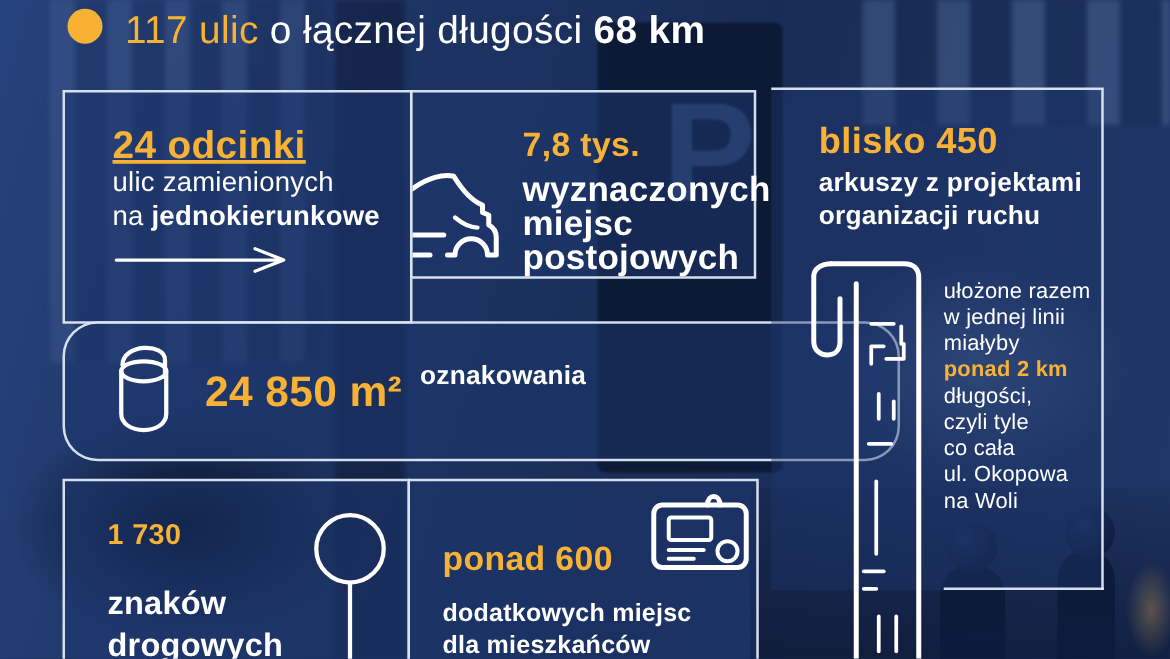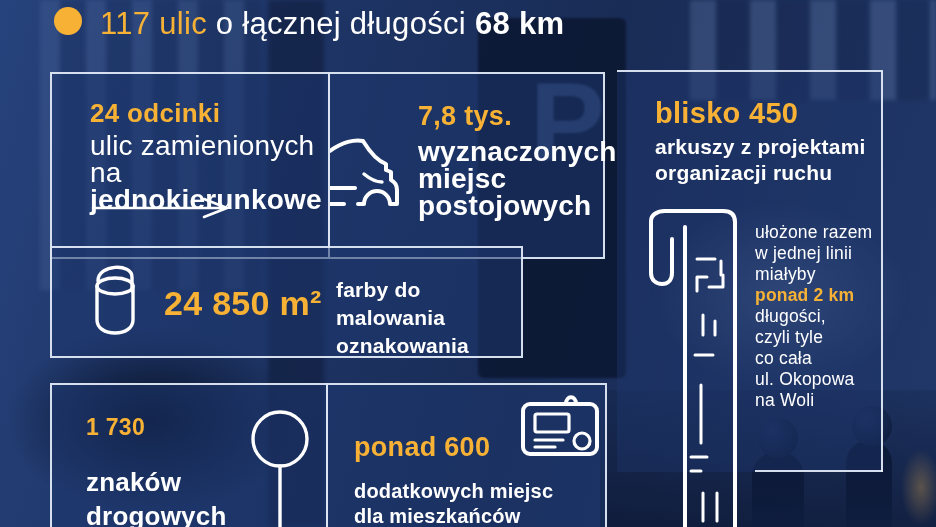--- a/index.html
+++ b/index.html
@@ -41,22 +41,22 @@
   .ph-bollard.b2{left:846px;top:440px;width:46px;height:92px;}
   .ph-ball{position:absolute;left:6px;top:-34px;width:40px;height:40px;border-radius:50%;
     background:radial-gradient(circle at 35% 30%,#1d3160,#0a1734);}
   .ph-warm{left:896px;top:440px;width:50px;height:95px;
     background:radial-gradient(closest-side,rgba(195,150,80,0.4),rgba(195,150,80,0) 80%);}
 
   
   .box{position:absolute;border:2px solid var(--border);background:rgba(30,55,110,0.55);
     box-sizing:border-box;}
   .box-one-way{left:50px;top:72px;width:280px;height:187px;}
-  .box-spots{left:328px;top:72px;width:277px;height:187px;}
-  .band-paint{left:50px;top:246px;width:473px;height:112px;}
+  .box-spots{left:328px;top:72px;width:277px;height:151px;}
+  .band-paint{left:50px;top:257px;width:670px;height:112px;border-radius:28px;}
   .box-signs{left:50px;top:383px;width:278px;height:175px;}
   .box-residents{left:326px;top:383px;width:281px;height:175px;}
   .box-sheets{left:617px;top:70px;width:266px;height:402px;border-left:none;border-bottom:none;
     background:rgba(30,55,110,0.42);}
   .rb-bottom{position:absolute;left:755px;top:470px;width:128px;height:2px;background:var(--border);}
 
   
   .val{color:var(--accent);font-weight:bold;letter-spacing:0.3px;position:absolute;line-height:1.05;}
   .lbl{color:var(--white);position:absolute;letter-spacing:0.2px;}
   .b{font-weight:bold;}
@@ -90,22 +90,22 @@
     <div class="ph-ball"></div>
   </div>
 <div class="ph ph-warm"></div>
 
 <div class="header-bullet"></div>
 <div class="header-title">
   <span class="hl">117 ulic</span><span> o łącznej długości </span><span class="b">68 km</span>
 </div>
 
 <div class="box box-one-way">
-  <div class="val" style="left:38px;top:26px;font-size:26px;">24 odcinki</div>
-  <div class="lbl" style="left:38px;top:58px;font-size:28px;line-height:27px;">
+  <div class="val" style="left:38px;top:26px;font-size:31px;text-decoration:underline;">24 odcinki</div>
+  <div class="lbl" style="left:38px;top:58px;font-size:22px;line-height:27px;">
     <div>ulic zamienionych</div>
     <div><span>na </span><span class="b">jednokierunkowe</span></div>
   </div>
   <div class="icon" style="left:38px;top:122px;">
     <svg width="142" height="24" viewBox="0 0 142 24">
       <path class="stroke" stroke-width="2.6" d="M3 12 H136 M114 3 L137 12 L114 21"></path>
     </svg>
   </div>
 </div>
 
@@ -129,21 +129,20 @@
 <div class="box band-paint">
   <div class="icon" style="left:32px;top:12px;">
     <svg width="62" height="82" viewBox="0 0 62 82">
       <ellipse class="stroke" stroke-width="3.4" cx="31" cy="26" rx="18" ry="8"></ellipse>
       <path class="stroke" stroke-width="3.4" d="M13 26 L13 60 C13 68 21 73 31 73 C41 73 49 68 49 60 L49 26"></path>
       <path class="stroke" stroke-width="3.4" d="M14 21 C14 4 48 3 48 17 L48 31"></path>
     </svg>
   </div>
   <div class="val" style="left:112px;top:38px;font-size:34px;">24 850 m²</div>
   <div class="lbl b" style="left:284px;top:28px;font-size:21px;line-height:28px;">
-    <div>farby do malowania</div>
     <div>oznakowania</div>
   </div>
 </div>
 
 <div class="box box-signs">
   <div class="val" style="left:34px;top:30px;font-size:23px;">1 730</div>
   <div class="lbl b" style="left:34px;top:80px;font-size:26px;line-height:34px;">
     <div>znaków</div>
     <div>drogowych</div>
   </div>

